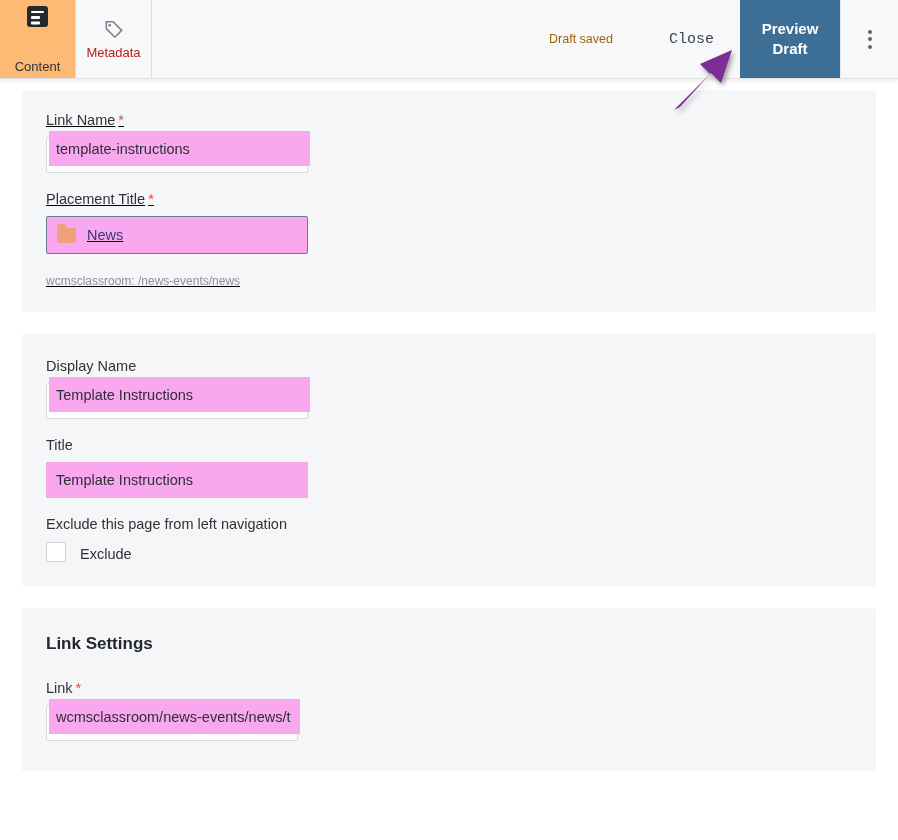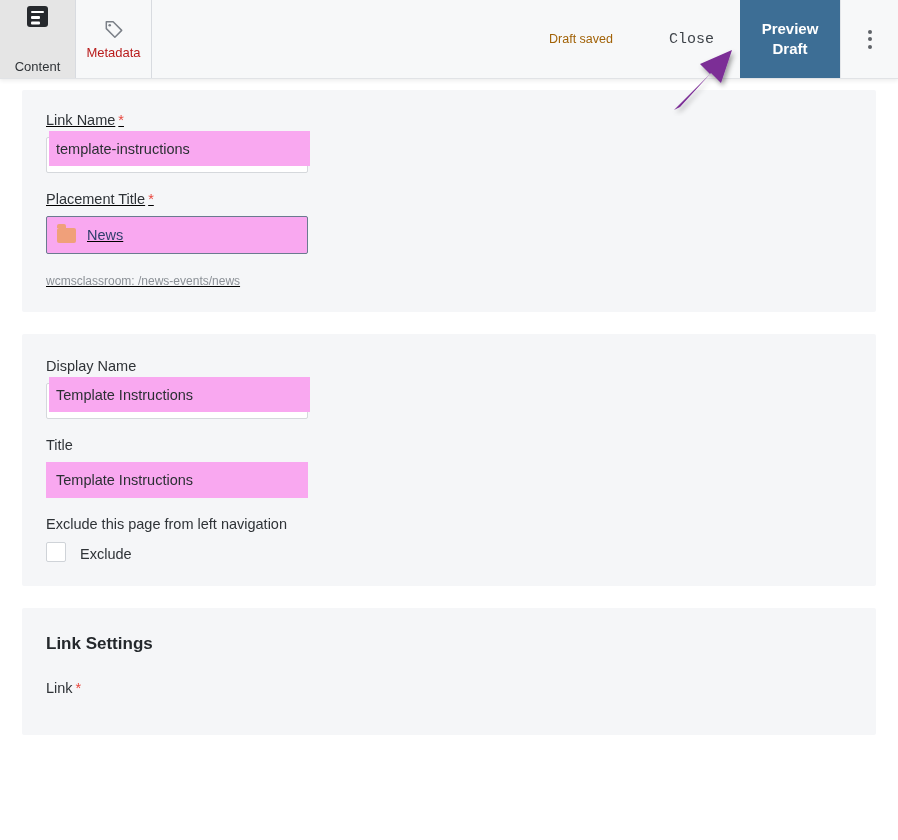--- a/index.html
+++ b/index.html
@@ -27,21 +27,21 @@
     width: 76px;
     display: flex;
     flex-direction: column;
     align-items: center;
     justify-content: center;
     gap: 6px;
     border-right: 1px solid #d8dbe0;
     cursor: pointer;
     background: #f7f8f9;
   }
-  .tab.active { background: #e5e5e5; gap: 33px; }
+  .tab.active { background: #fdba74; gap: 33px; }
   .tab-label { font-size: 13px; color: #2f3337; line-height: 1; }
   .tab:not(.active) .tab-label { color: #b91c1c; }
 
   .icon-content {
     width: 21px; height: 21px;
     background: #26292d;
     border-radius: 3px;
     position: relative;
   }
   .icon-content::before,
@@ -325,17 +325,22 @@
 
     </div>
 
     <div class="card last">
       <h2 class="card-title">Link Settings</h2>
 
       <div class="field">
         <label class="field-label">
           <span>Link</span><span class="req">*</span>
         </label>
+        <div class="input-wrap link-clip">
+          <input class="txt-input" type="text" value="wcmsclassroom/news-events/news/t" style="">
+          <span class="hl hl-a"></span>
+          <span class="hl-txt up" style="right:0">wcmsclassroom/news-events/news/t</span>
+        </div>
       </div>
     </div>
 
   </div>
 </div>
 
 </body></html>

